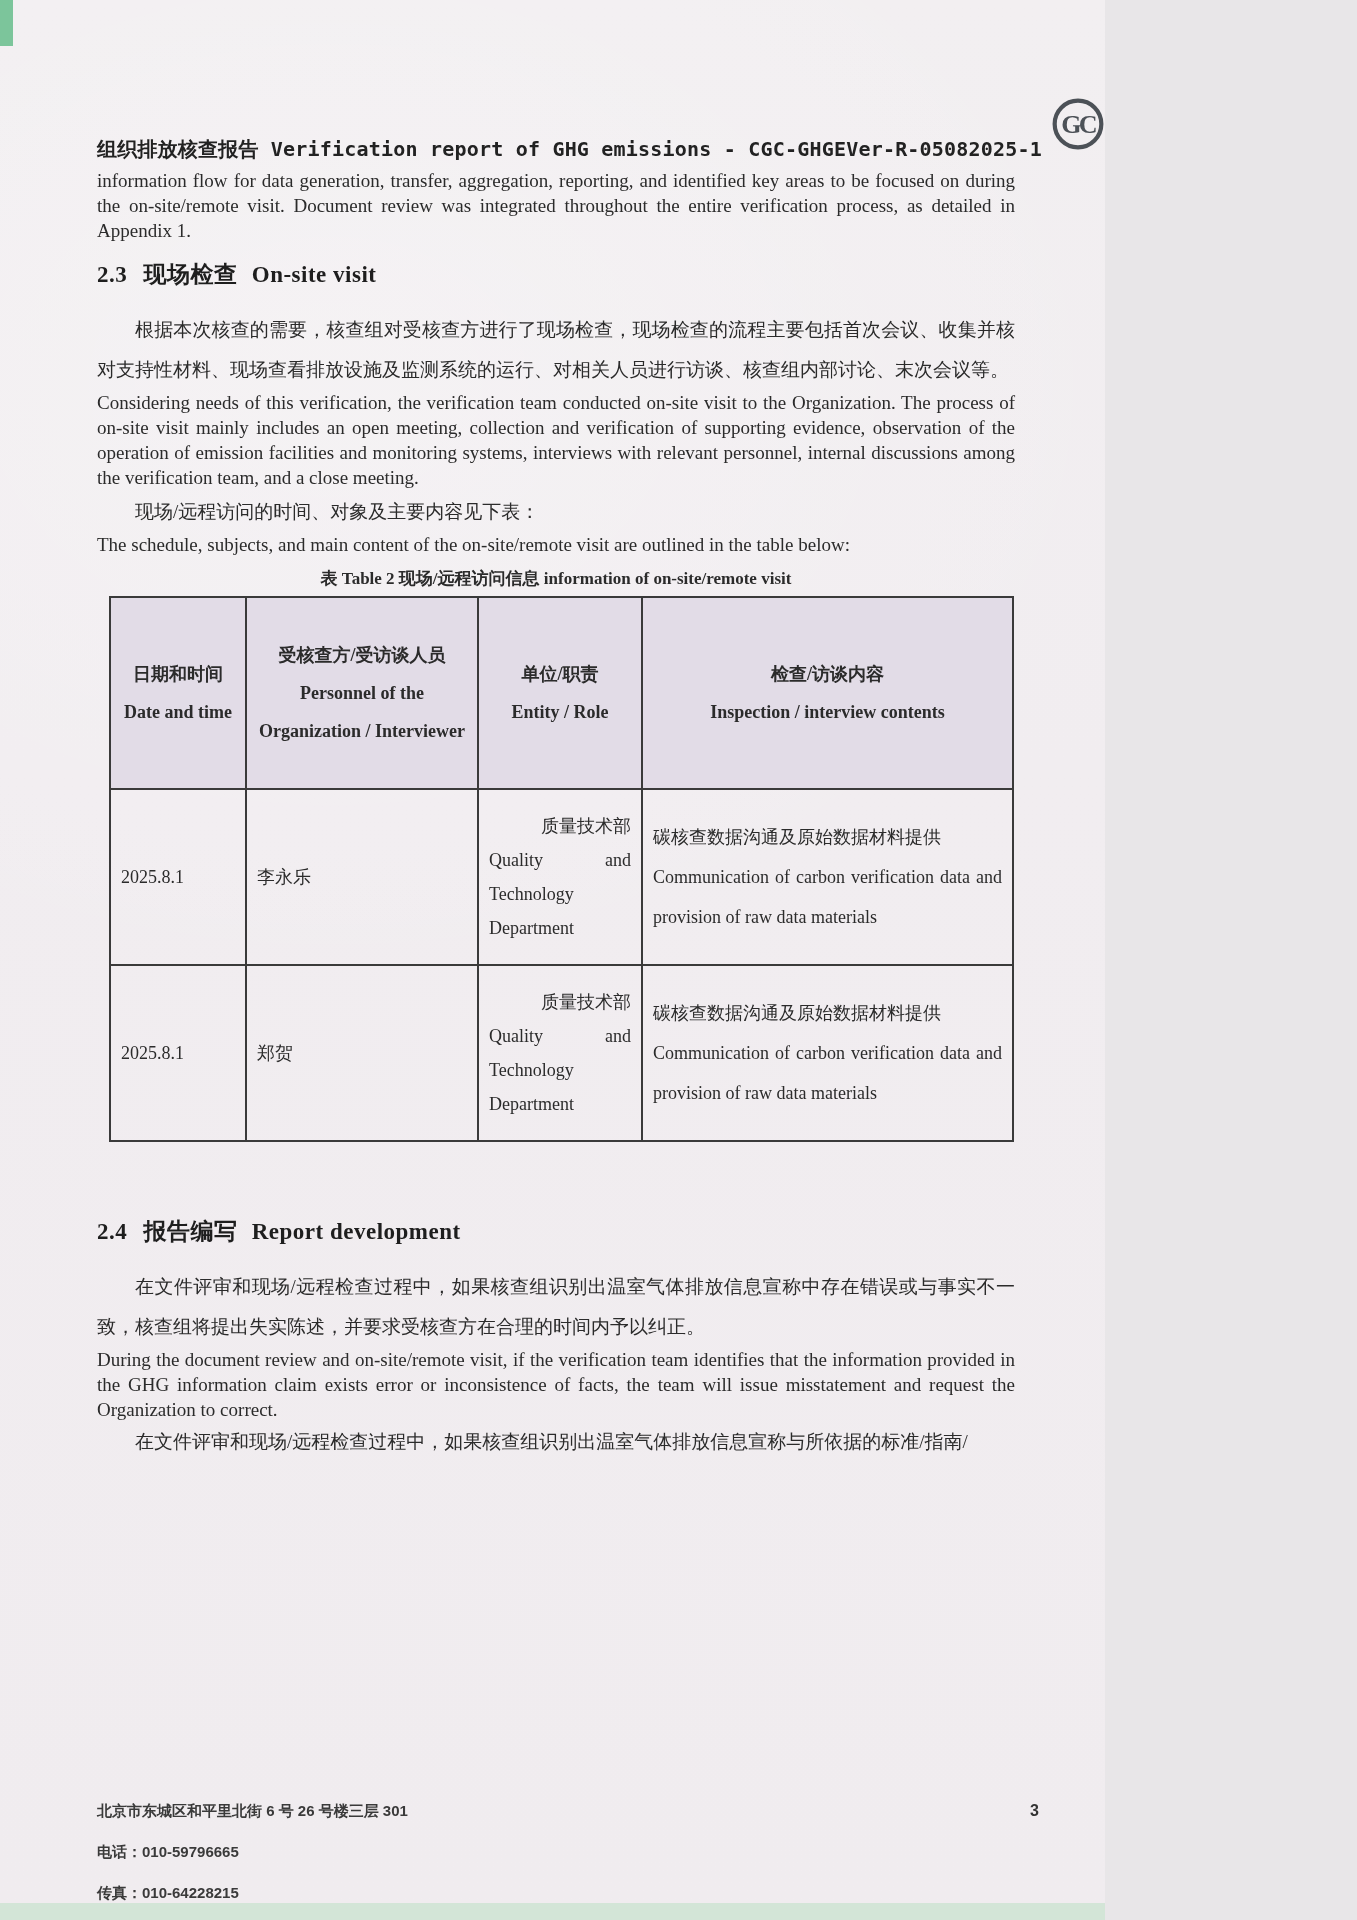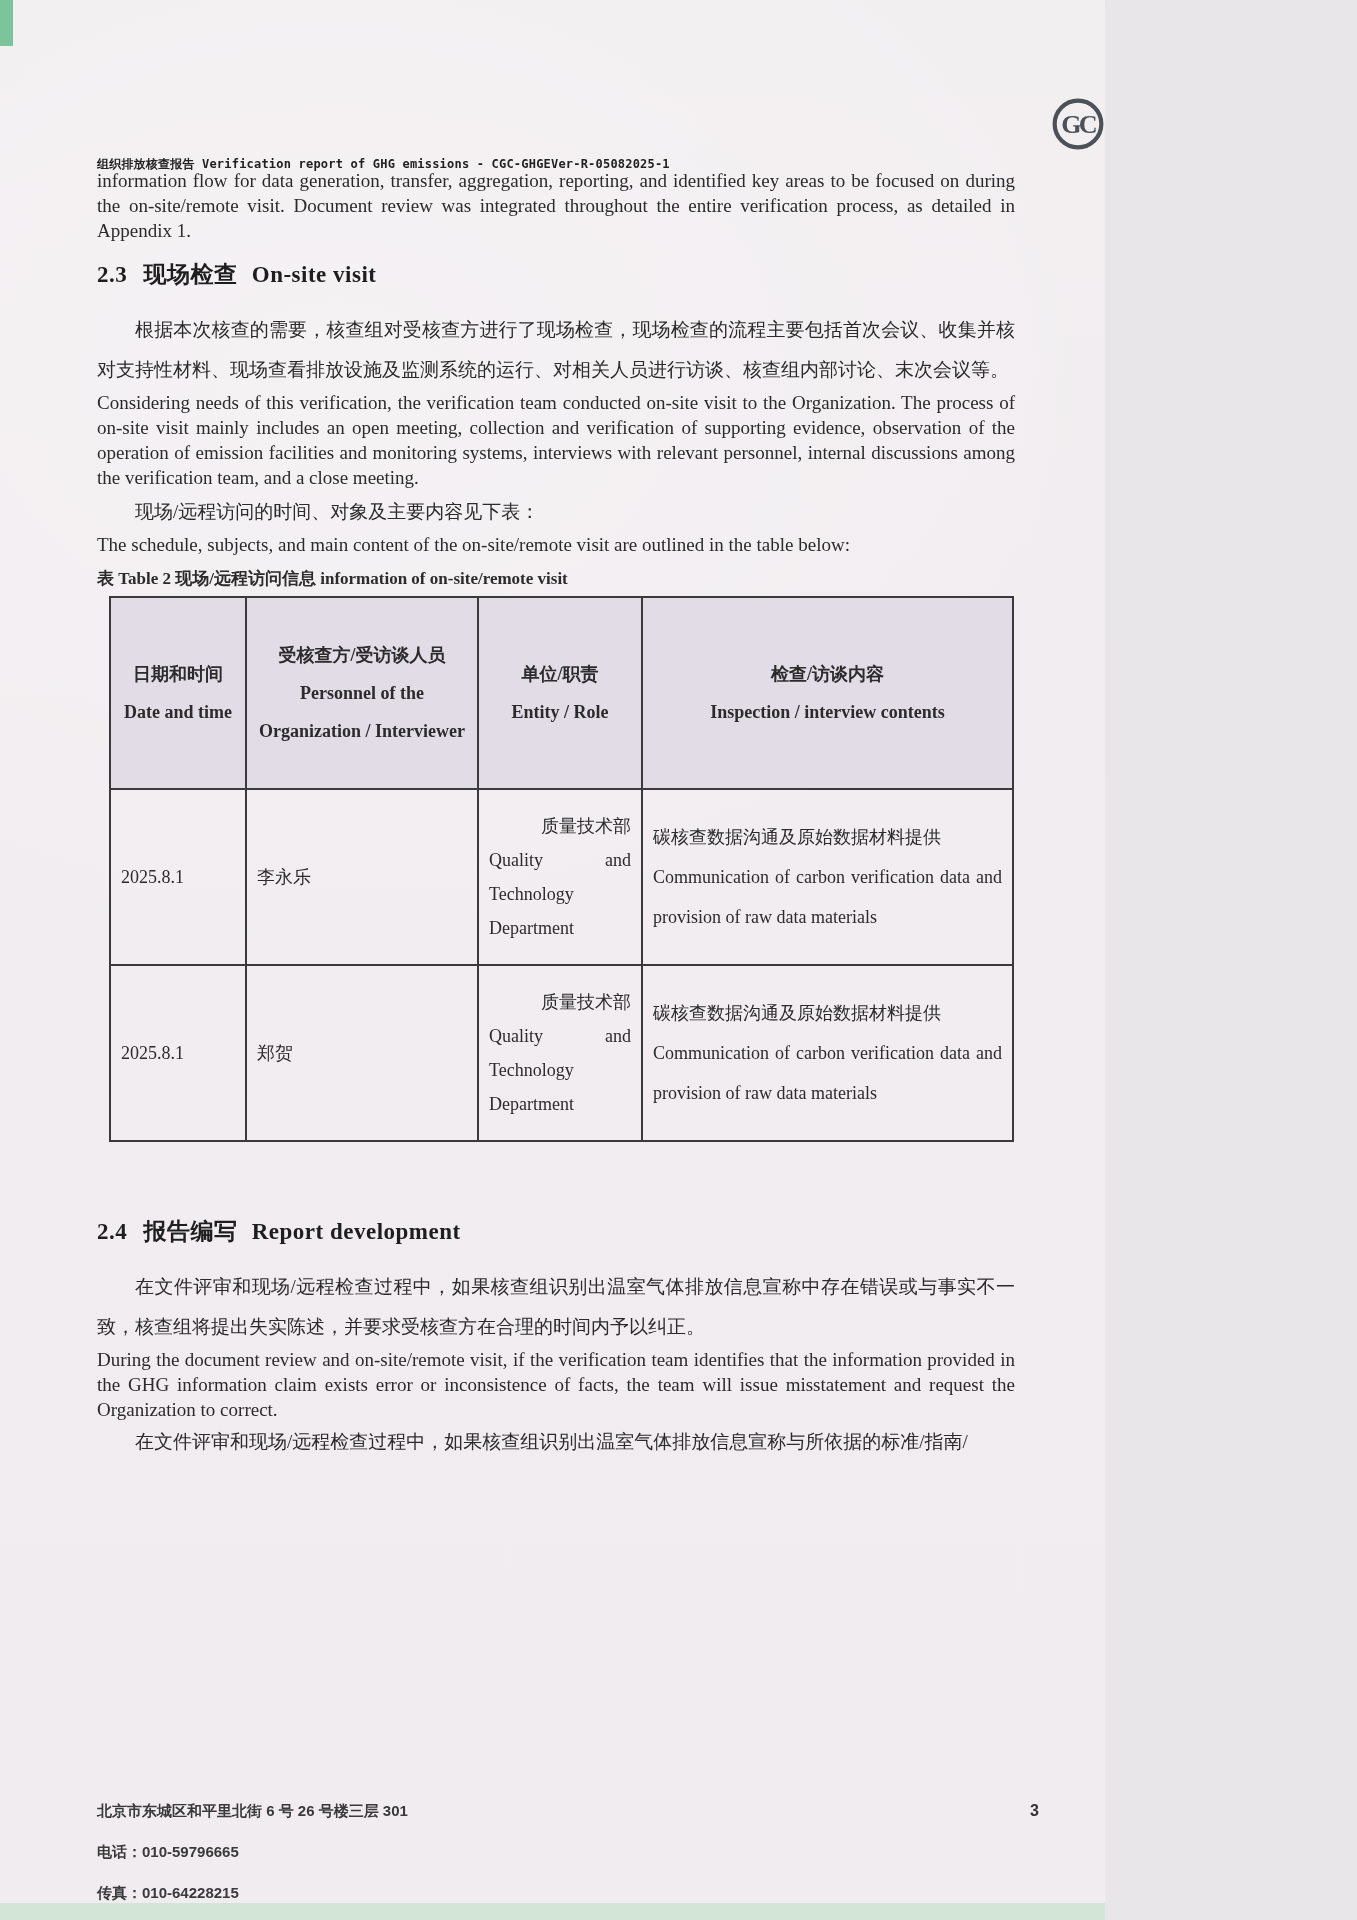--- a/index.html
+++ b/index.html
@@ -27,38 +27,38 @@
     font-weight:bold;font-size:30px;letter-spacing:5px;color:#4c5157;line-height:1;
   }
   .logo-text .sub{
     font-family:"Liberation Sans",sans-serif;
     font-size:8px;letter-spacing:1.6px;color:#8d9298;margin-top:4px;white-space:nowrap;
   }
 
   .header-title{
     position:absolute;top:136px;left:97px;
     font-family:"DejaVu Sans Mono","DejaVu Sans",monospace;
-    font-weight:bold;font-size:12px;color:#222;letter-spacing:.2px;white-space:nowrap;margin-top:20px;
+    font-weight:bold;font-size:20px;color:#222;letter-spacing:.2px;white-space:nowrap;
   }
 
   .content{position:absolute;top:168px;left:97px;width:918px;}
 
   .para{font-size:19px;line-height:25px;text-align:justify;margin:0;}
   .para.zh{line-height:40px;}
   .indent{text-indent:2em;}
 
   h2.sec{
     font-size:23px;font-weight:bold;color:#1e1e1e;margin:16px 0 20px 0;
     font-family:"Liberation Serif","DejaVu Sans",serif;letter-spacing:.5px;
   }
   h2.sec .num{margin-right:10px;}
   h2.sec .en{margin-left:8px;}
 
   .caption{
-    font-size:17px;font-weight:bold;text-align:left;margin:10px 0 6px 0;
+    font-size:17px;font-weight:bold;text-align:center;margin:10px 0 6px 0;
     font-family:"Liberation Serif","DejaVu Sans",serif;
   }
 
   table.visit{
     border-collapse:collapse;margin-left:12px;width:905px;table-layout:fixed;
   }
   table.visit col.c1{width:136px;}
   table.visit col.c2{width:232px;}
   table.visit col.c3{width:164px;}
   table.visit th,table.visit td{

